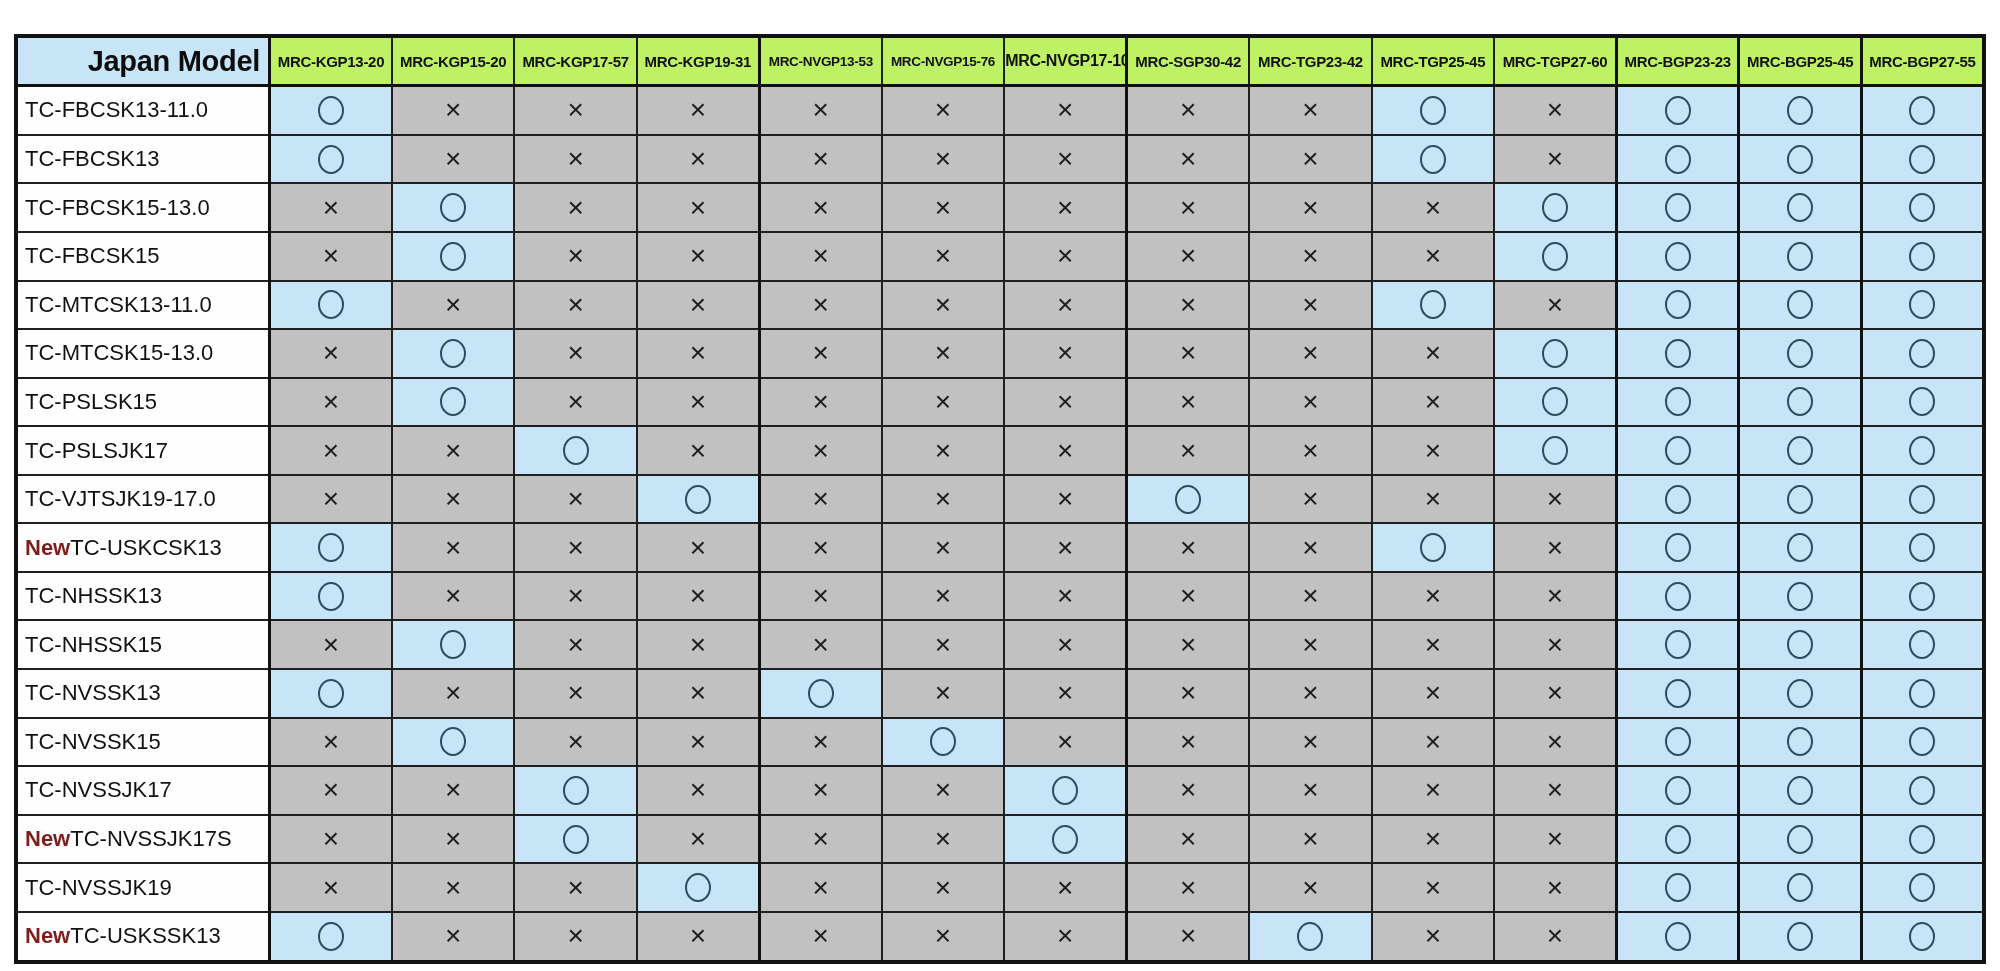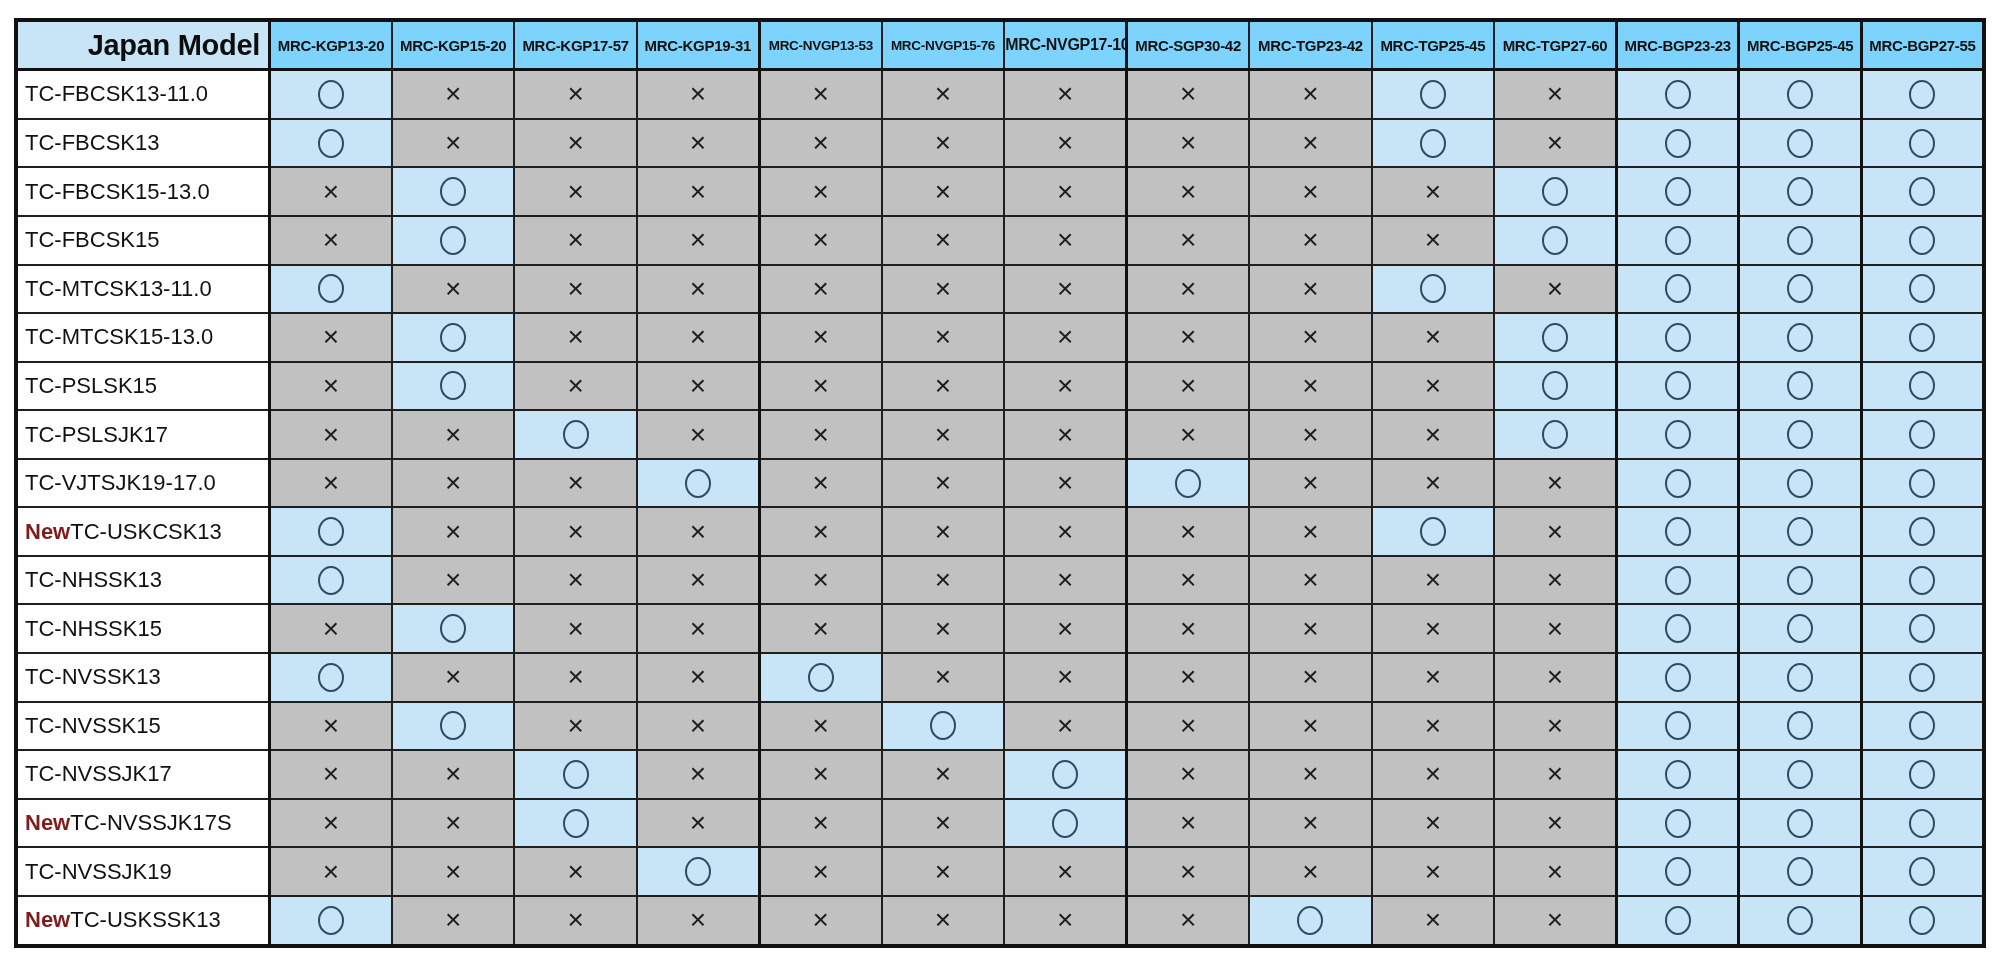--- a/index.html
+++ b/index.html
@@ -1,21 +1,21 @@
 <!DOCTYPE html>
 <html><head>
 <meta charset="utf-8">
 <style>
   html,body{margin:0;padding:0;background:#ffffff;}
   .page{position:relative;width:2000px;height:971px;background:#ffffff;
         font-family:"Liberation Sans", sans-serif;}
-  table.compat{position:absolute;left:14px;top:18px;width:1972px;height:930px;
+  table.compat{position:absolute;left:14px;top:34px;width:1972px;height:930px;
         border-collapse:collapse;table-layout:fixed;border:4px solid #111;}
   th,td{border:2px solid #1f1f1f;padding:0;overflow:hidden;white-space:nowrap;}
-  thead th{border-bottom:3px solid #111;background:#7dd3fc;height:46px;
+  thead th{border-bottom:3px solid #111;background:#bef264;height:46px;
         font-weight:bold;color:#111;text-align:center;font-size:15px;letter-spacing:-0.3px;}
   thead th.sz13{font-size:13.5px;}
   thead th.sz14{font-size:16px;}
   th.corner{width:242px;background:#c8e5f7;text-align:right;font-size:29px;
         padding-right:8px;color:#0d0d0d;}
   td.label{background:#fefefe;text-align:left;padding-left:7px;font-size:22px;
         font-weight:bold;color:#111;}
   td.cell{text-align:center;vertical-align:middle;}
   td.o{background:#c8e5f7;}
   td.x{background:#c2c1c1;}

